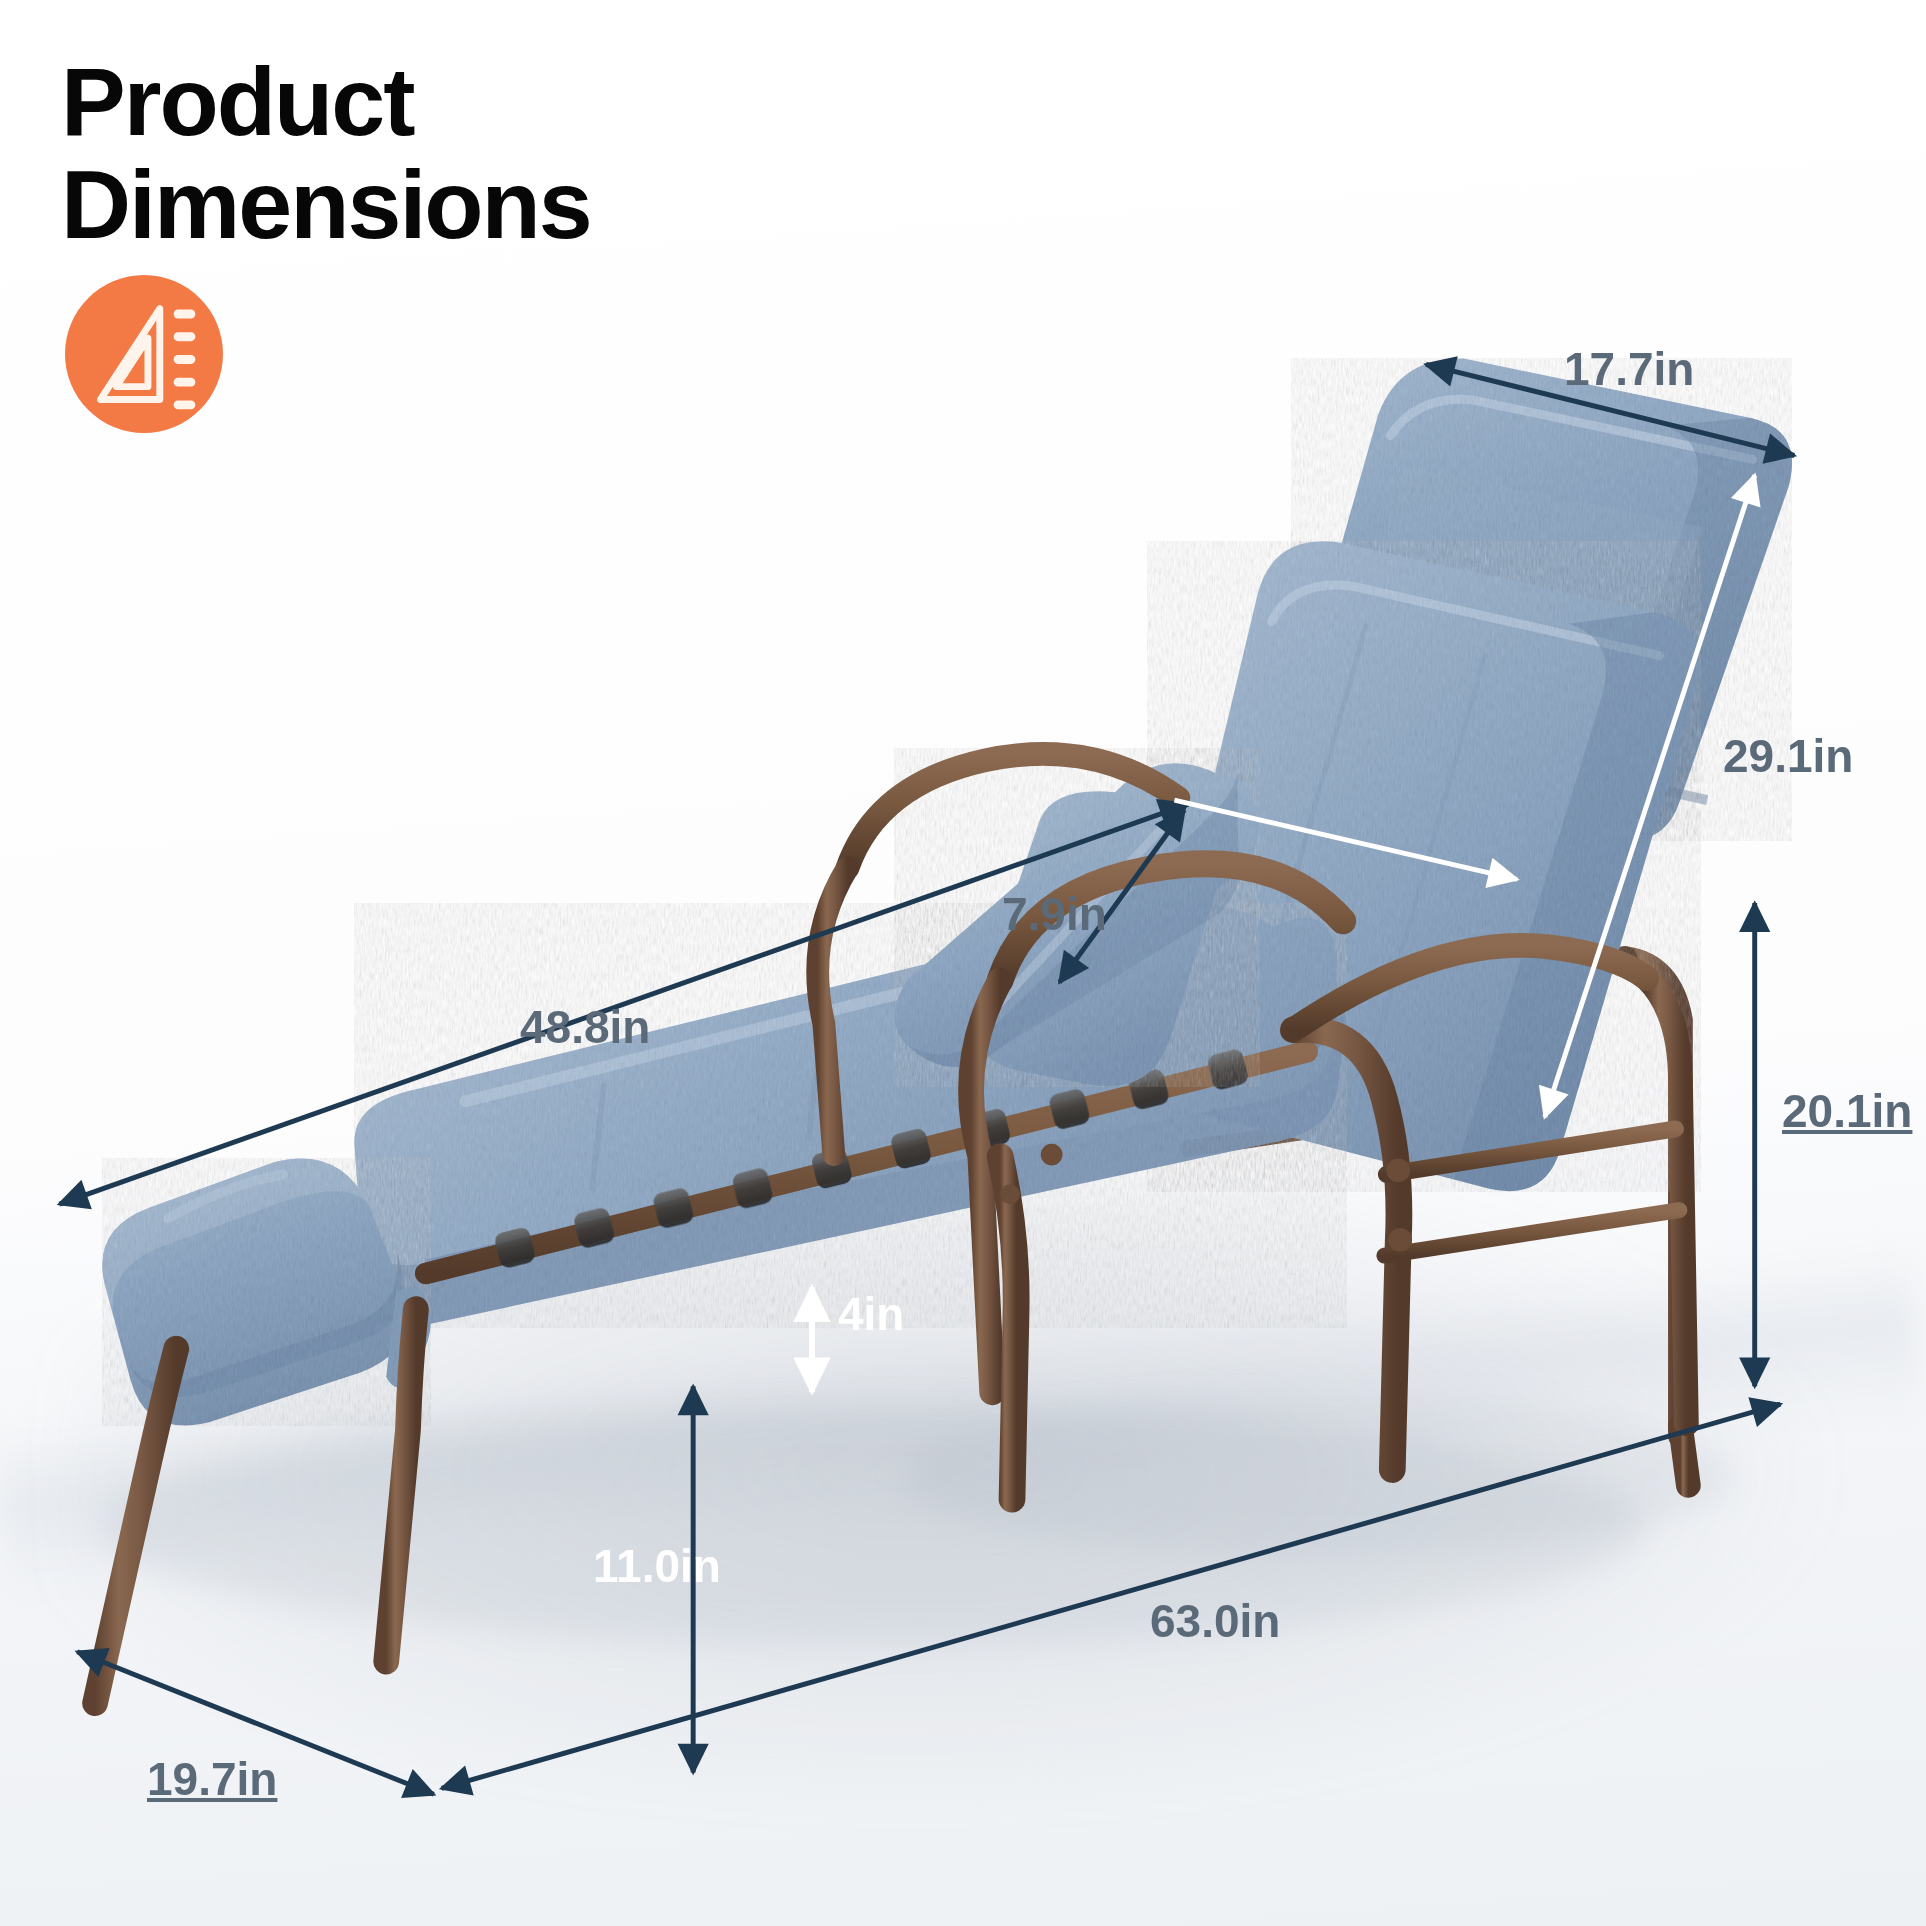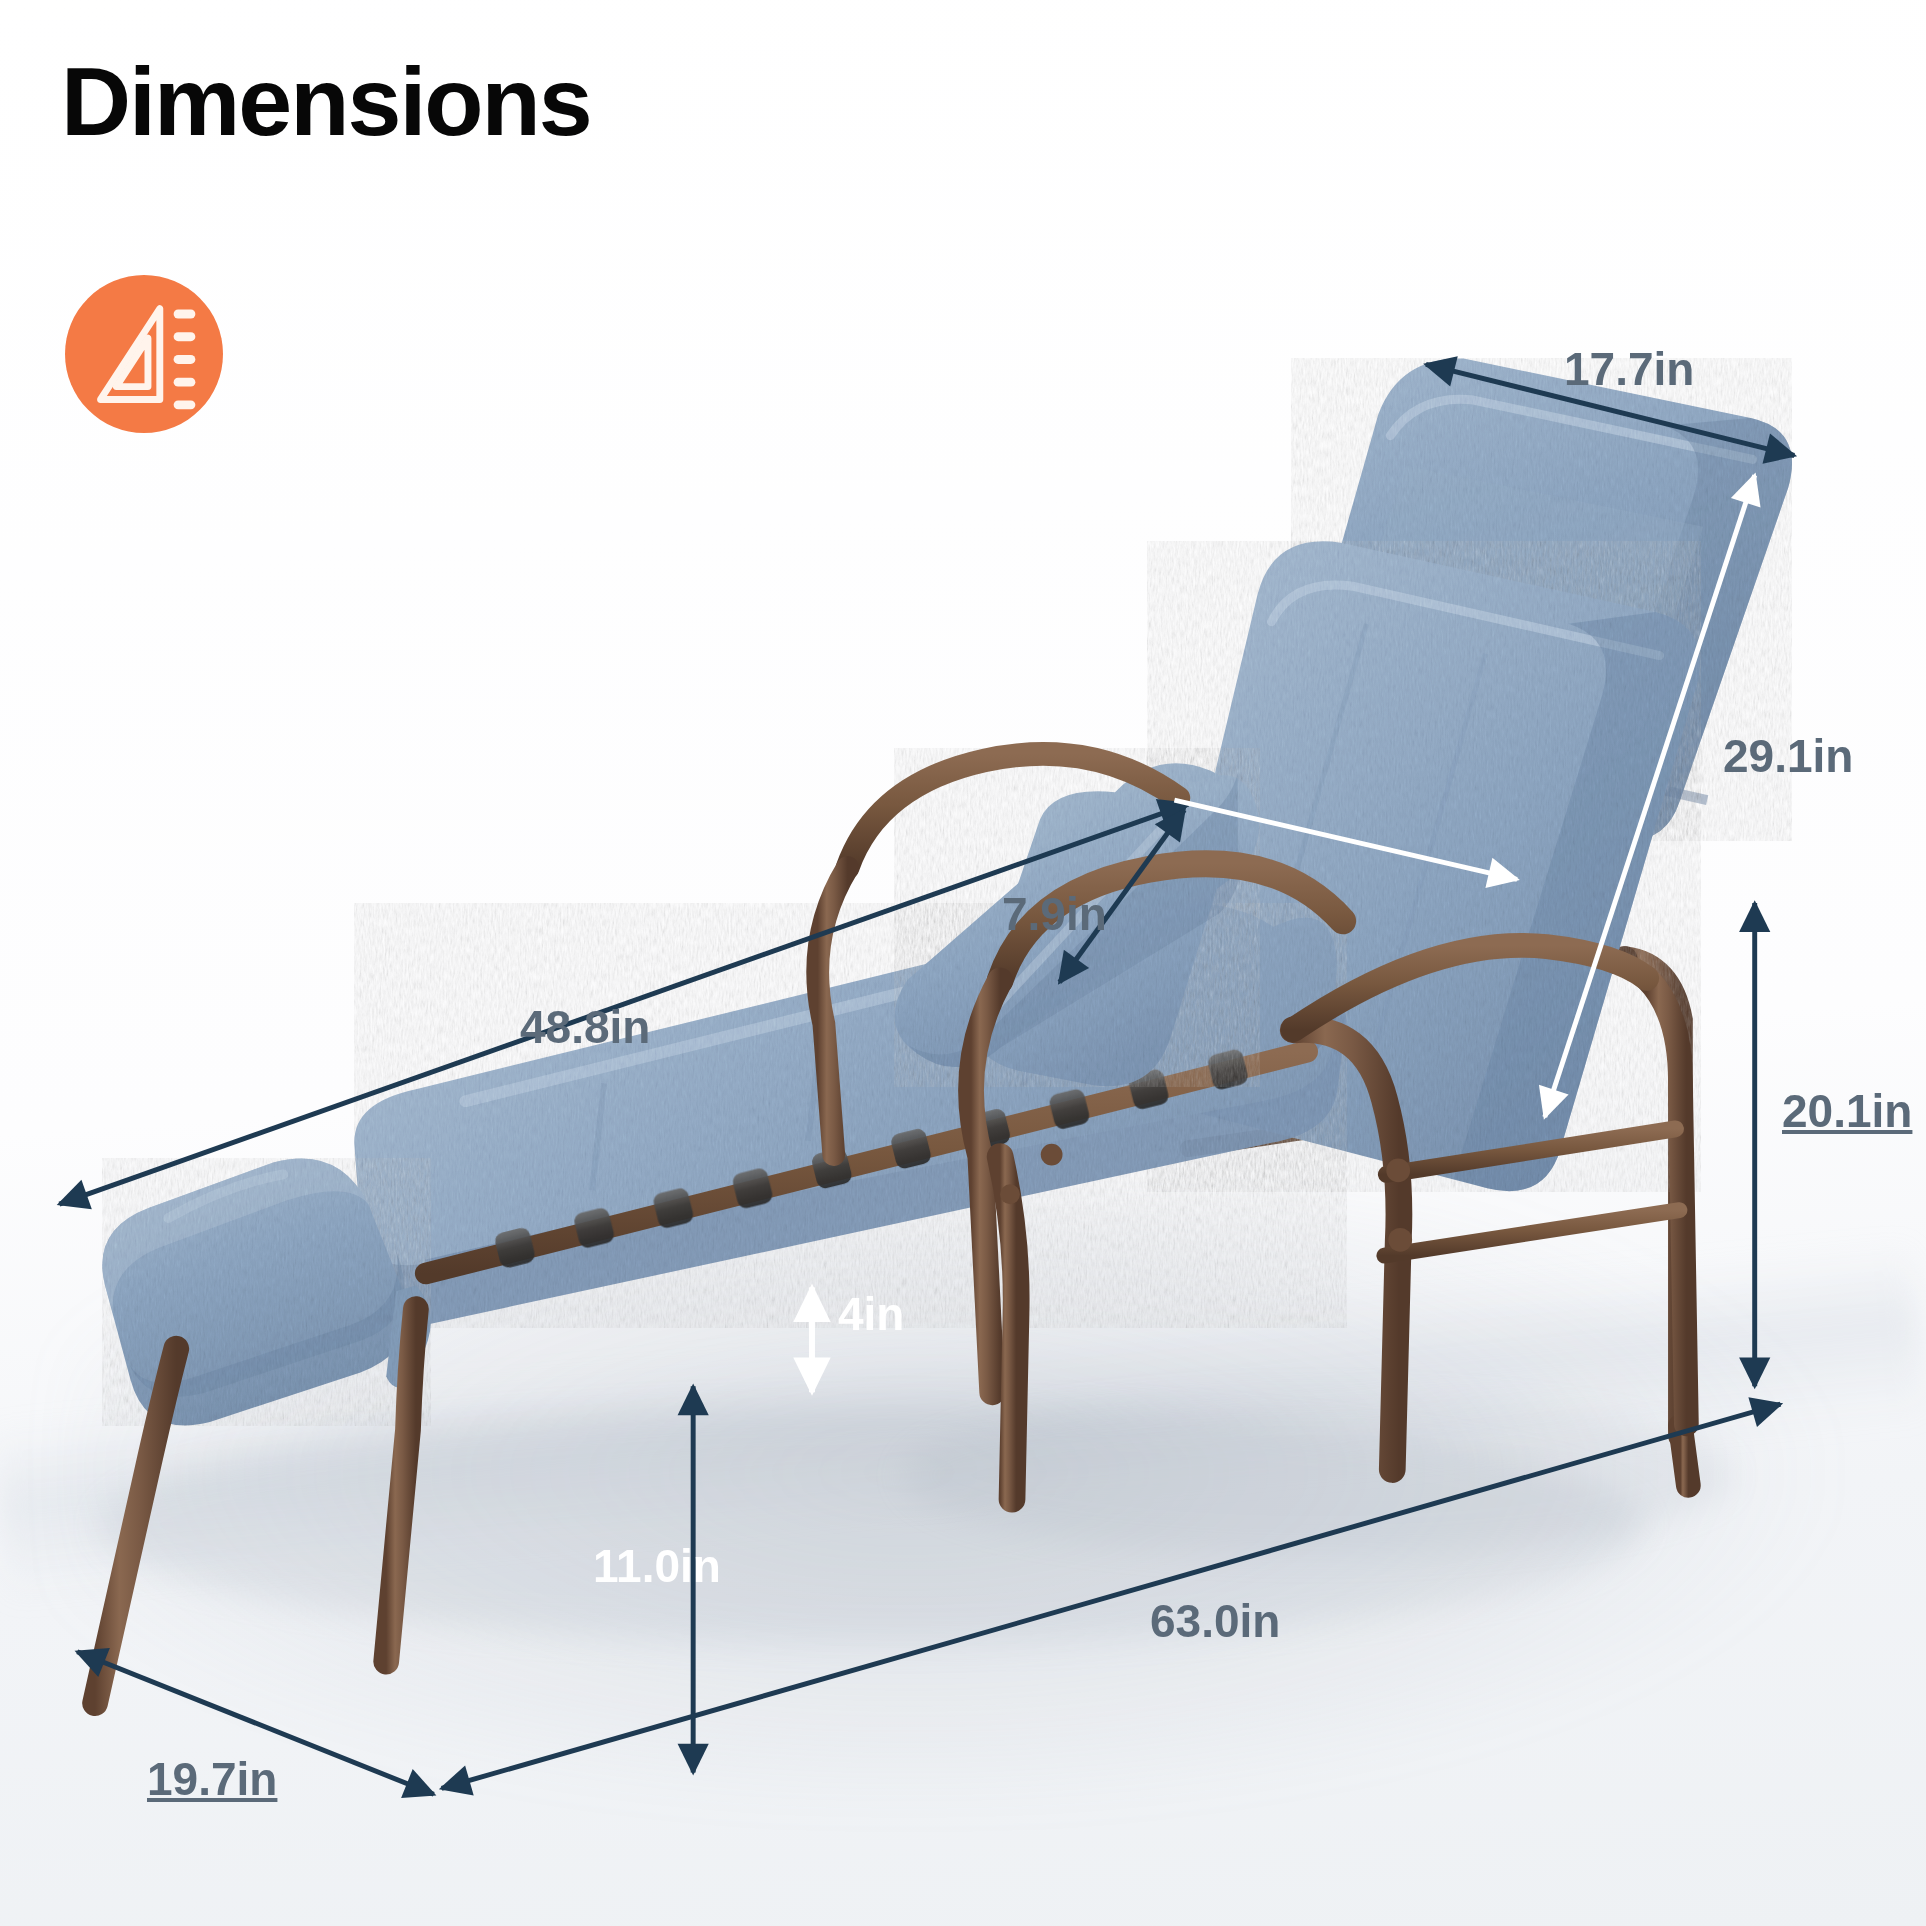--- a/index.html
+++ b/index.html
@@ -92,20 +92,21 @@
 </head>
 <body>
 
 <div id="stage">
 
   <div class="backdrop-sweep"></div>
   <div class="floor-crease"></div>
   <div class="floor-shadow"></div>
 
   <div class="title-block">
+    <div class="title-line">Product</div>
     <div class="title-line">Dimensions</div>
   </div>
 
   <div class="badge">
     <svg width="158" height="158" viewBox="0 0 160 160">
       <g fill="none" stroke="#FFF4EC" stroke-width="7" stroke-linecap="round" stroke-linejoin="round">
         <path d="M96 34 L96 126 L36 126 Z"></path>
         <path d="M84 64 L84 113 L52 113 Z"></path>
       </g>
       <g fill="#FFF4EC">

